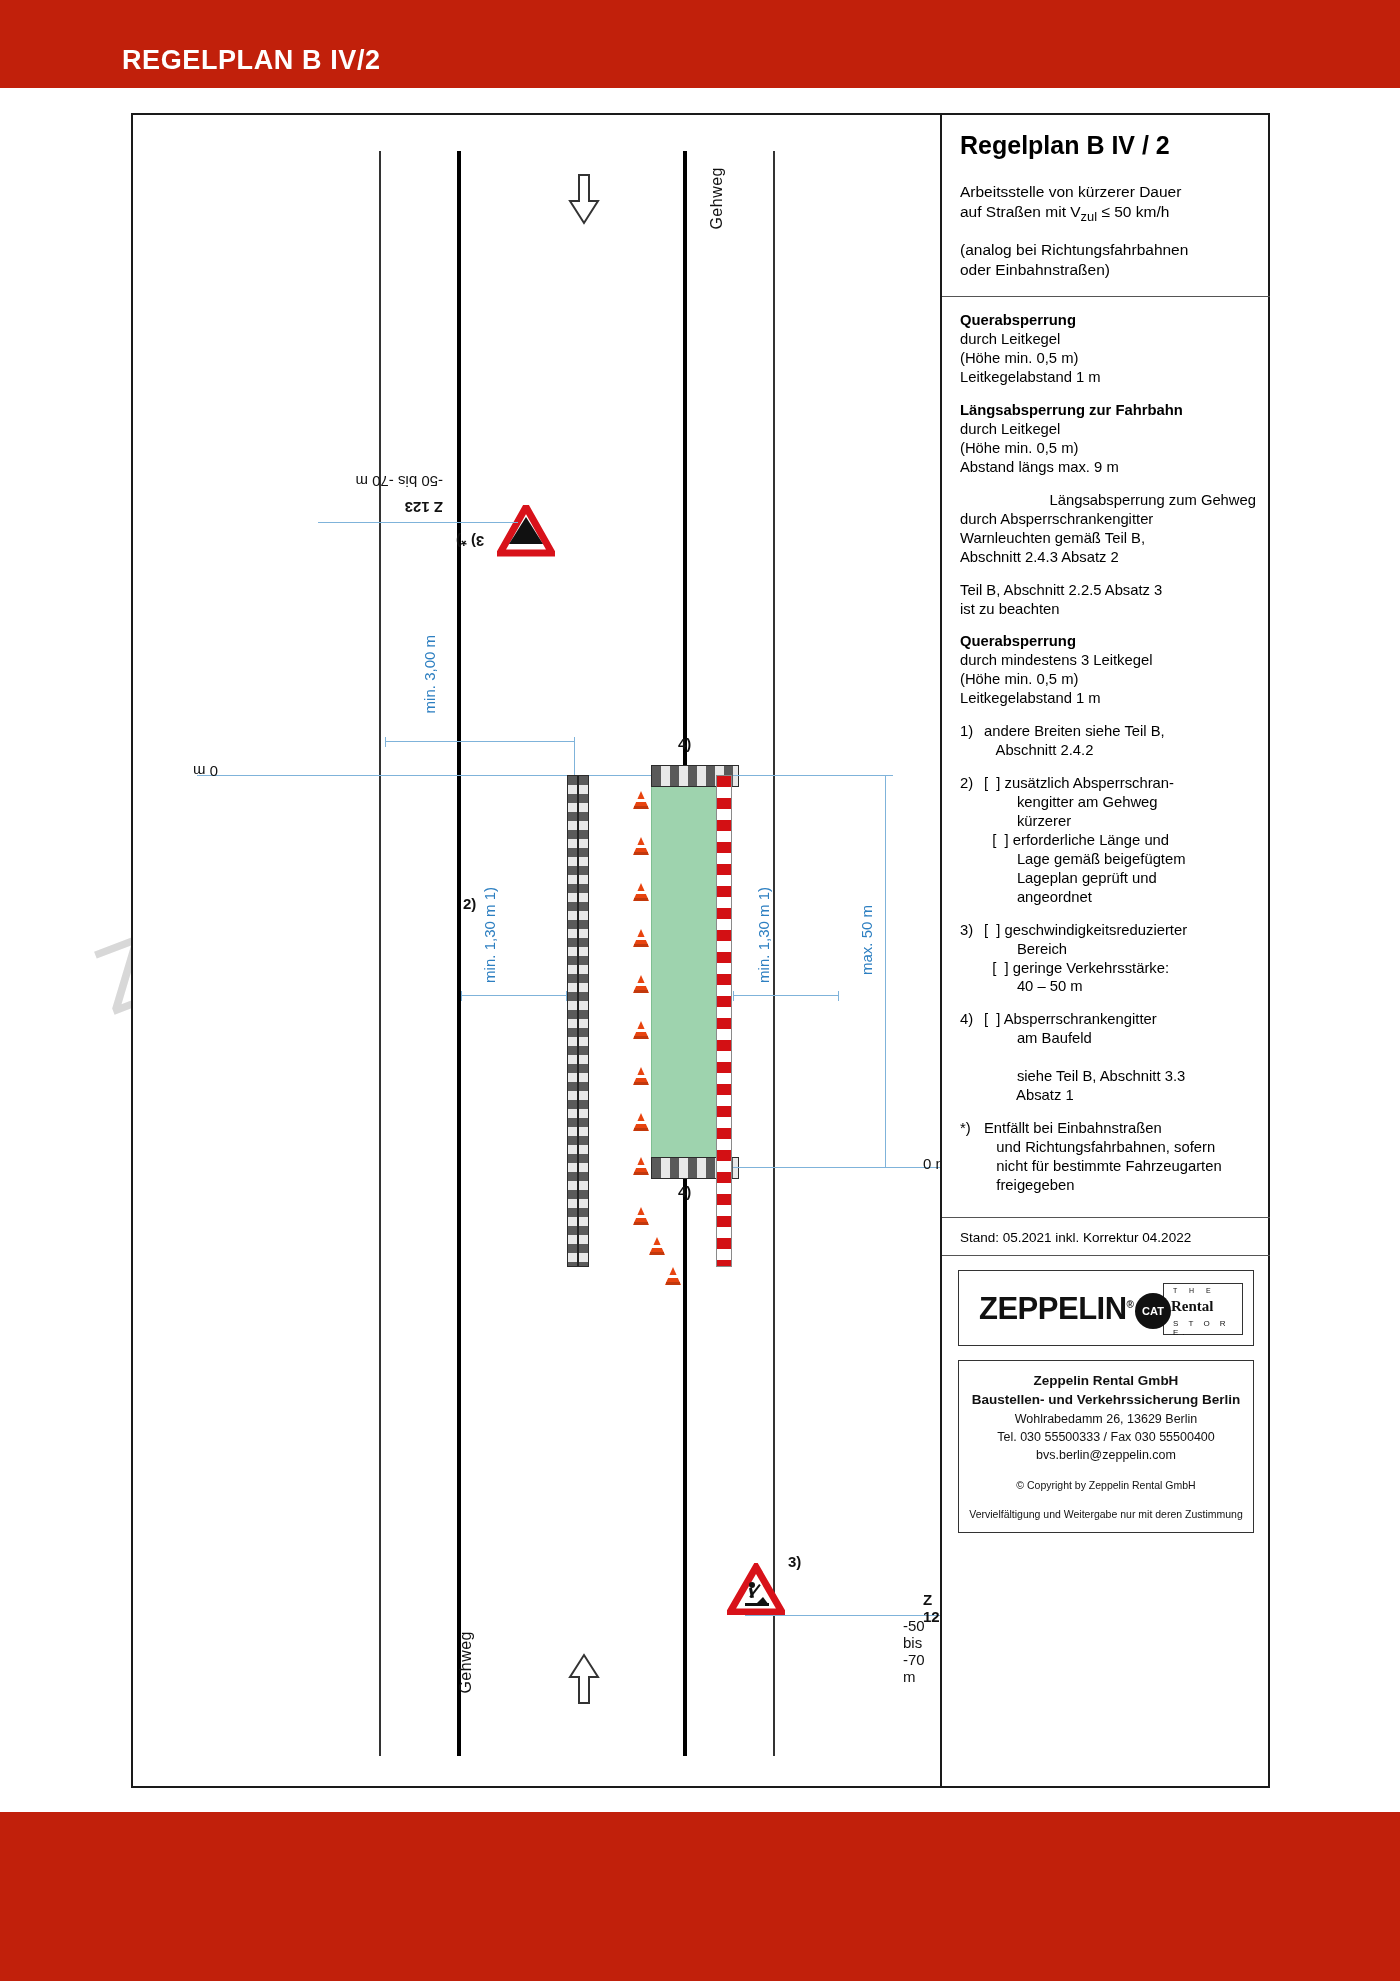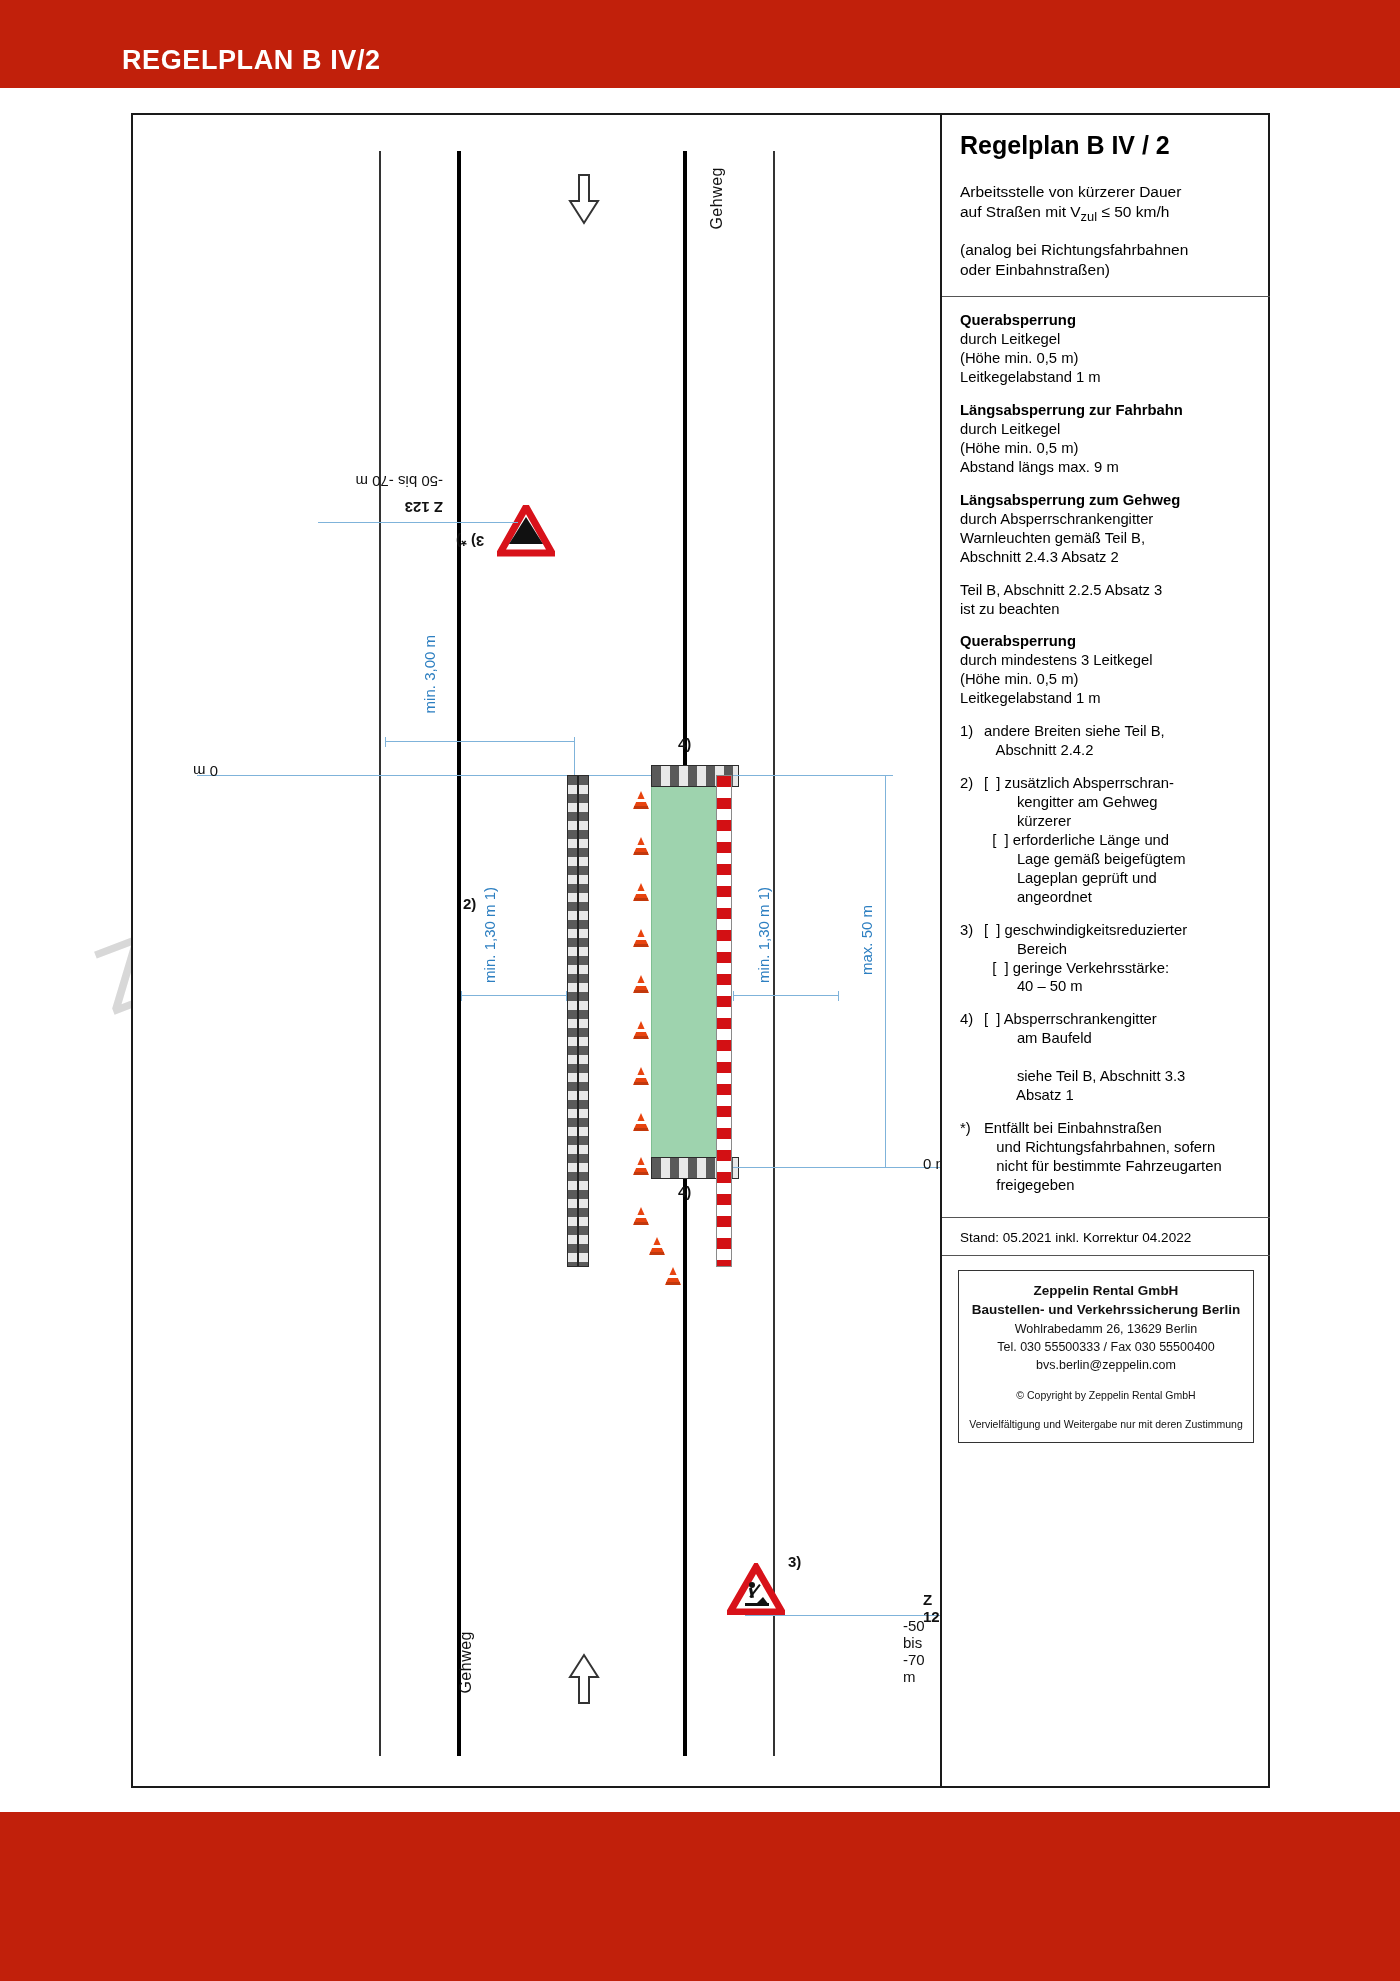--- a/index.html
+++ b/index.html
@@ -383,21 +383,21 @@
             <div>(Höhe min. 0,5 m)</div>
             <div>Leitkegelabstand 1 m</div>
           </div>
           <div class="p-blk">
             <div style="font-weight: bold;">Längsabsperrung zur Fahrbahn</div>
             <div>durch Leitkegel</div>
             <div>(Höhe min. 0,5 m)</div>
             <div>Abstand längs max. 9 m</div>
           </div>
           <div class="p-blk">
-            <div style="font-weight: bold;">Längsabsperrung zum Gehweg</div>
+            <div style="font-weight: normal; text-align: right;">Längsabsperrung zum Gehweg</div>
             <div>durch Absperrschrankengitter</div>
             <div>Warnleuchten gemäß Teil B,</div>
             <div>Abschnitt 2.4.3 Absatz 2</div>
           </div>
           <div class="p-blk">
             <div>Teil B, Abschnitt 2.2.5 Absatz 3</div>
             <div>ist zu beachten</div>
           </div>
           <div class="p-blk">
             <div style="font-weight: bold;">Querabsperrung</div>
@@ -452,20 +452,32 @@
               <div style="white-space: pre;">   und Richtungsfahrbahnen, sofern</div>
               <div style="white-space: pre;">   nicht für bestimmte Fahrzeugarten</div>
               <div style="white-space: pre;">   freigegeben</div>
             </div>
           </div>
         </div>
     </div>
 
     <div class="p-stand">Stand: 05.2021 inkl. Korrektur 04.2022</div>
 
+    <div class="logo-box">
+      <div class="logo-zep">
+        <span>ZEPPELIN</span><sup>®</sup>
+      </div>
+      <div class="mini-cat">
+        <div class="mbox"></div>
+        <div class="mthe">T H E</div>
+        <div class="mrent">Rental</div>
+        <div class="mstore">S T O R E.</div>
+        <div class="mcirc">CAT</div>
+      </div>
+    </div>
 
     <div class="addr-box">
       <div class="b1">Zeppelin Rental GmbH</div>
       <div class="b1">Baustellen- und Verkehrssicherung Berlin</div>
       <div class="b2">Wohlrabedamm 26, 13629 Berlin</div>
       <div class="b2">Tel. 030 55500333 / Fax 030 55500400</div>
       <div class="b2">bvs.berlin@zeppelin.com</div>
       <div class="cp">© Copyright by Zeppelin Rental GmbH</div>
       <div class="cp">Vervielfältigung und Weitergabe nur mit deren Zustimmung</div>
     </div>

